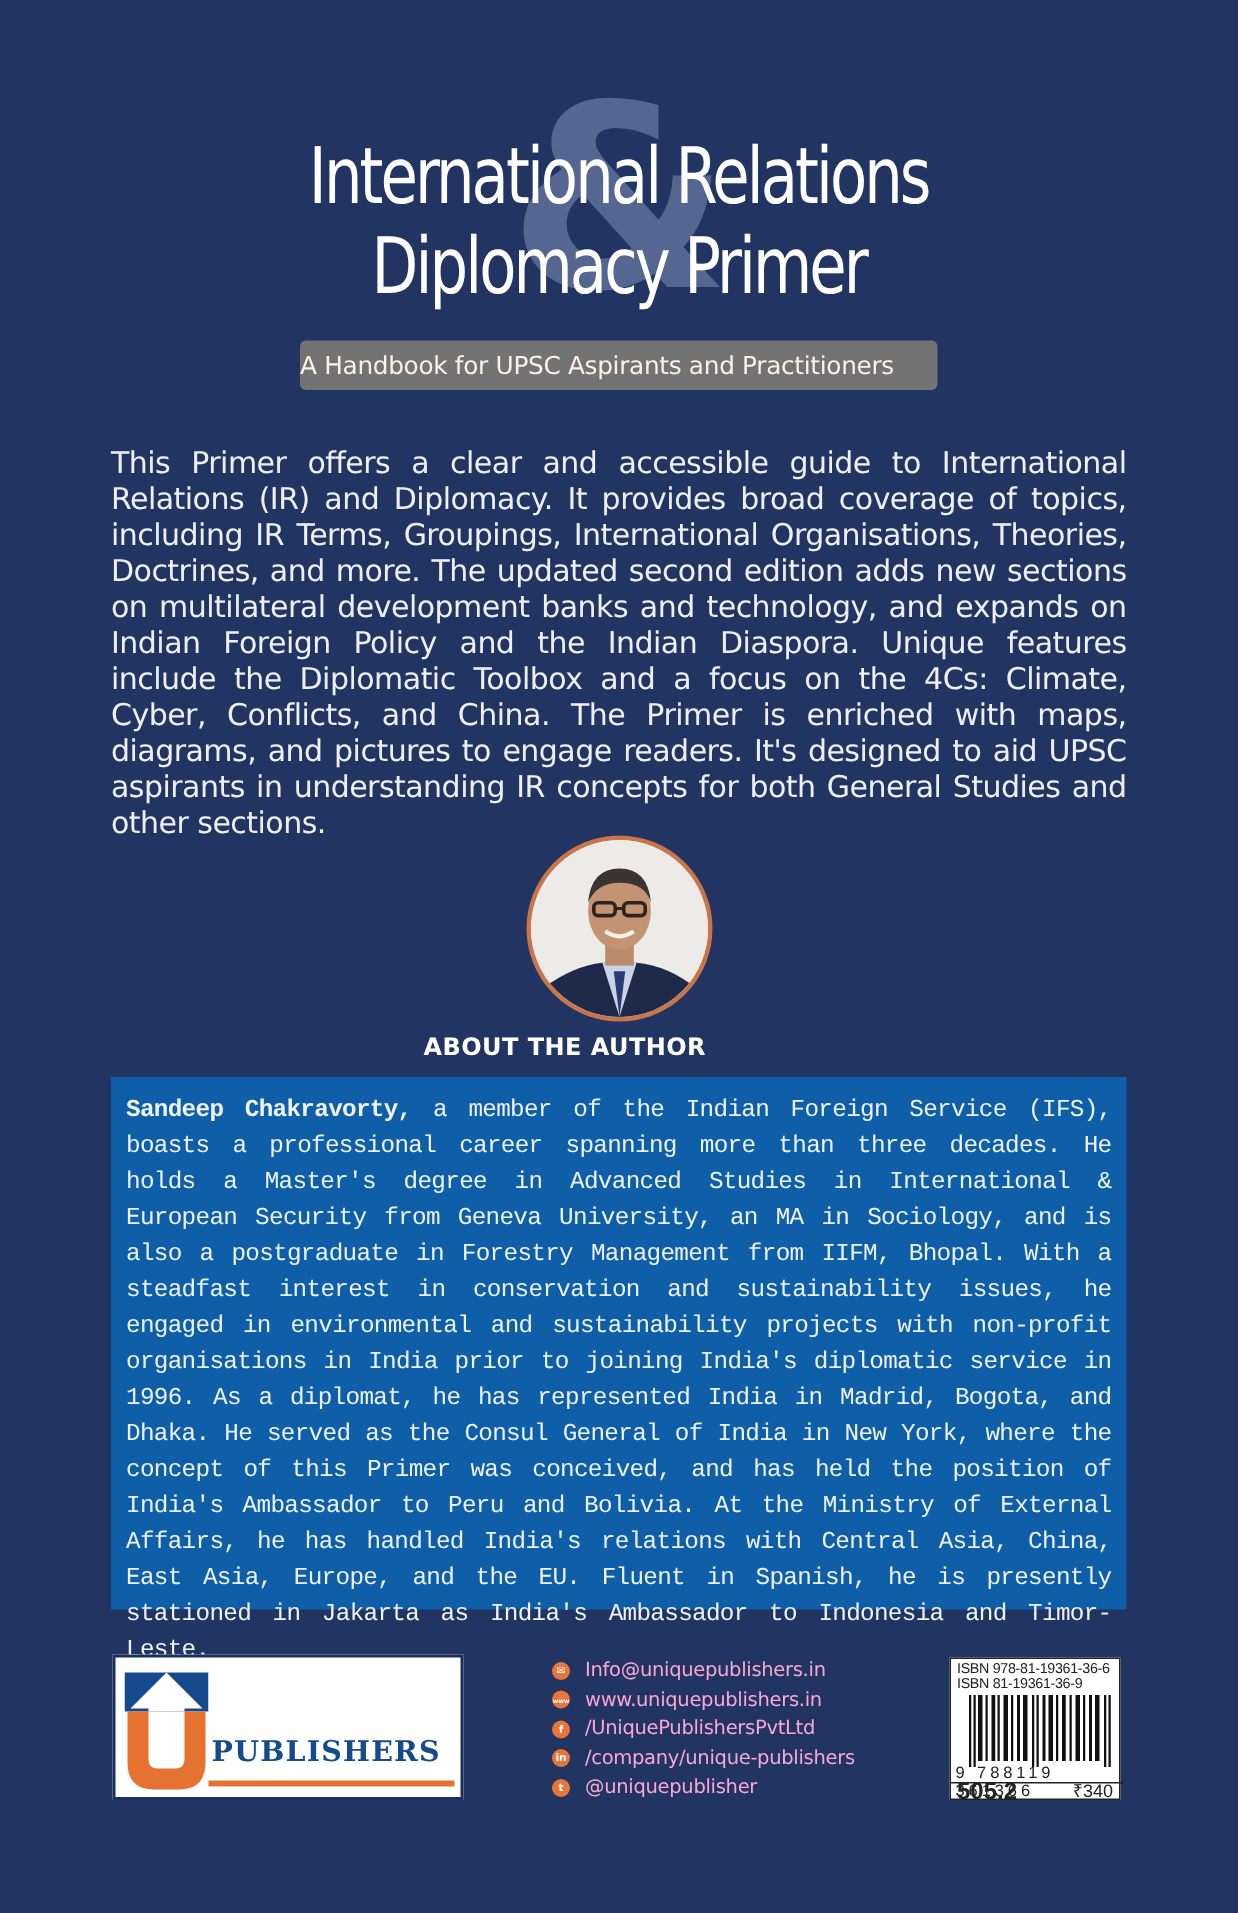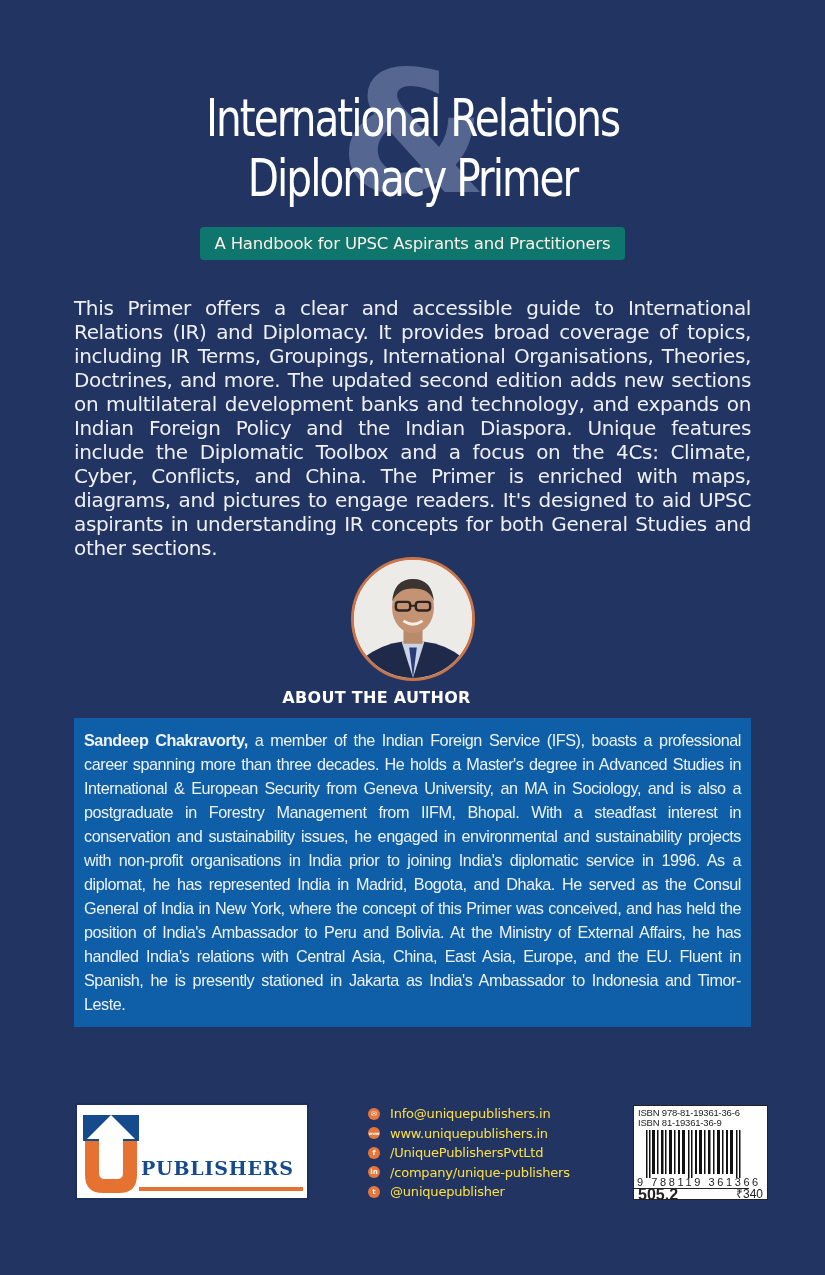--- a/index.html
+++ b/index.html
@@ -16,23 +16,23 @@
       position: absolute; left: 0; width: 825px; text-align: center;
       font-family: "DejaVu Sans", sans-serif; font-weight: normal;
       font-size: 52px; letter-spacing: -2.5px; color: #ffffff;
       transform: scaleX(0.78); transform-origin: center;
     }
     .title-line.l1 { top: 88px; }
     .title-line.l2 { top: 148px; }
 
     .subtitle-pill {
       position: absolute; left: 200px; top: 227px; width: 425px; height: 33px;
-      background: #0f766e; border-radius: 4px;
+      background: #737373; border-radius: 4px;
       font-family: "DejaVu Sans", sans-serif; font-size: 16.5px; line-height: 33px;
-      text-align: center; color: #fdf1e6; letter-spacing: -0.2px;
+      text-align: left; color: #fdf1e6; letter-spacing: -0.2px;
     }
 
     .blurb {
       position: absolute; left: 74px; top: 296px; width: 677px;
       font-family: "DejaVu Sans", sans-serif; font-size: 20px; line-height: 24px;
       text-align: justify; color: #eef0f6; letter-spacing: -0.35px;
     }
 
     .author-photo {
       position: absolute; left: 351px; top: 557px; width: 124px; height: 124px;
@@ -41,23 +41,23 @@
     }
     .author-photo svg { width: 100%; height: 100%; display: block; }
 
     .about-heading {
       position: absolute; left: 0; top: 688px; width: 753px; text-align: center;
       font-family: "DejaVu Sans", sans-serif; font-weight: bold; font-size: 16px;
       color: #ffffff; letter-spacing: 0.3px;
     }
 
     .bio-box {
-      position: absolute; left: 74px; top: 718px; width: 677px; height: 309px;
+      position: absolute; left: 74px; top: 718px; width: 677px; height: 355px;
       background: #0e5ea8; padding: 10px 10px;
-      font-family: Liberation Sans, sans-serif; font-size: 16.2px; line-height: 24px;
+      font-family: Liberation Mono, monospace; font-size: 16.2px; line-height: 24px;
       text-align: justify; color: #eef3fa; letter-spacing: -0.45px;
     }
     .bio-box .bio-name { font-weight: bold; }
 
     .publisher-logo {
       position: absolute; left: 75px; top: 1103px; width: 234px; height: 97px;
       background: #ffffff; border: 2px solid #1d2f5d;
     }
     .publisher-logo svg { position: absolute; left: 6px; top: 6px; }
     .logo-unique {
@@ -76,25 +76,25 @@
 
     .contacts { position: absolute; left: 368px; top: 1104px; }
     .contact-row { display: flex; align-items: center; height: 19.5px; }
     .contact-icon {
       width: 12px; height: 12px; border-radius: 50%; background: #e8763a;
       display: inline-flex; align-items: center; justify-content: center;
       font-family: "DejaVu Sans", sans-serif; font-size: 7px; font-weight: bold; color: #ffffff;
       margin-right: 10px; flex: none;
     }
     .contact-text {
-      font-family: "DejaVu Sans", sans-serif; font-size: 13px; color: #fde047; letter-spacing: -0.2px; text-align: center;
+      font-family: "DejaVu Sans", sans-serif; font-size: 13px; color: #f9a8d4; letter-spacing: -0.2px; text-align: center;
     }
 
     .barcode-box {
-      position: absolute; left: 633px; top: 1105px; width: 135px; height: 95px;
+      position: absolute; left: 633px; top: 1105px; width: 114px; height: 95px;
       background: #ffffff; border: 1px solid #222;
       font-family: "Liberation Sans", sans-serif; color: #222;
     }
     .isbn-line { position: absolute; left: 4px; font-size: 9.5px; line-height: 10px; letter-spacing: -0.2px; }
     .isbn-line.a { top: 2px; }
     .isbn-line.b { top: 12px; }
     .barcode-bars { position: absolute; left: 4px; top: 24px; width: 108px; height: 48px; }
     .barcode-digits { position: absolute; left: 3px; top: 70px; font-size: 11px; letter-spacing: 2.6px; }
     .barcode-divider { position: absolute; left: 0; top: 82px; width: 115px; height: 1px; background: #222; }
     .barcode-code { position: absolute; left: 4px; top: 82px; font-size: 16px; line-height: 13px; font-weight: bold; }

